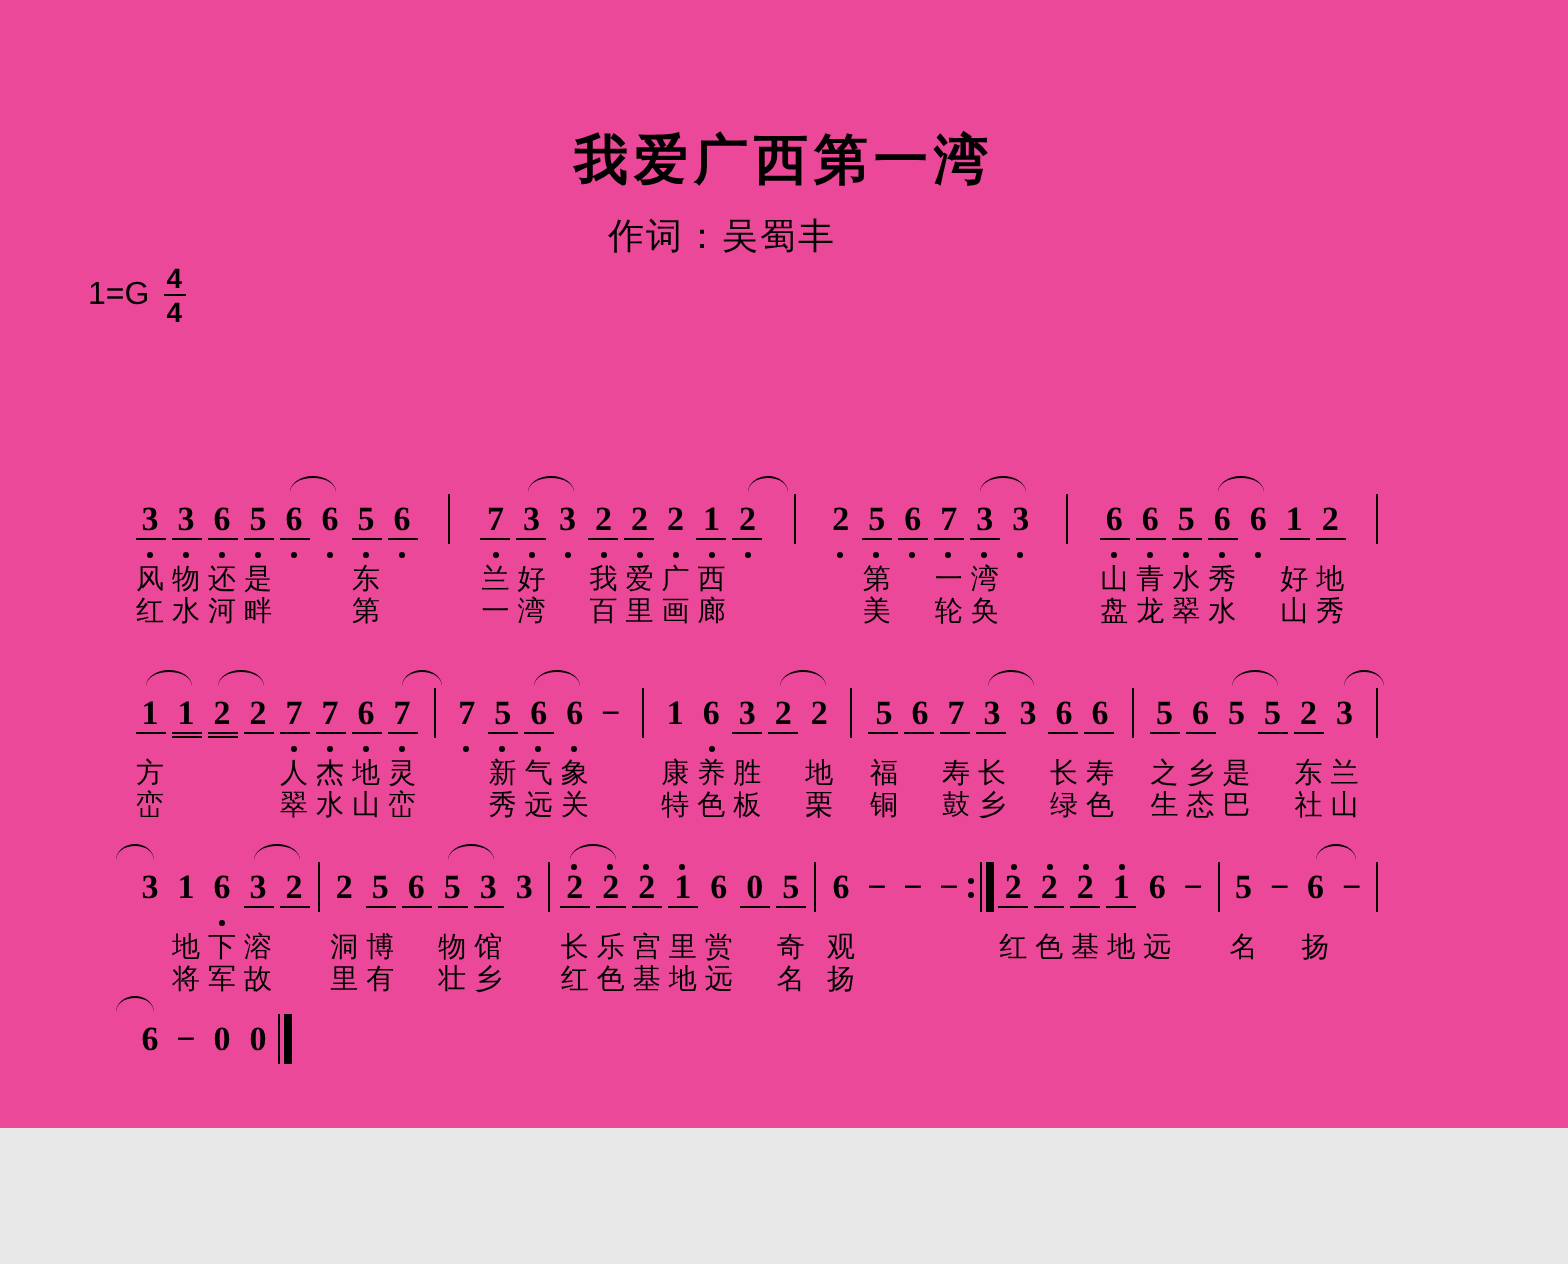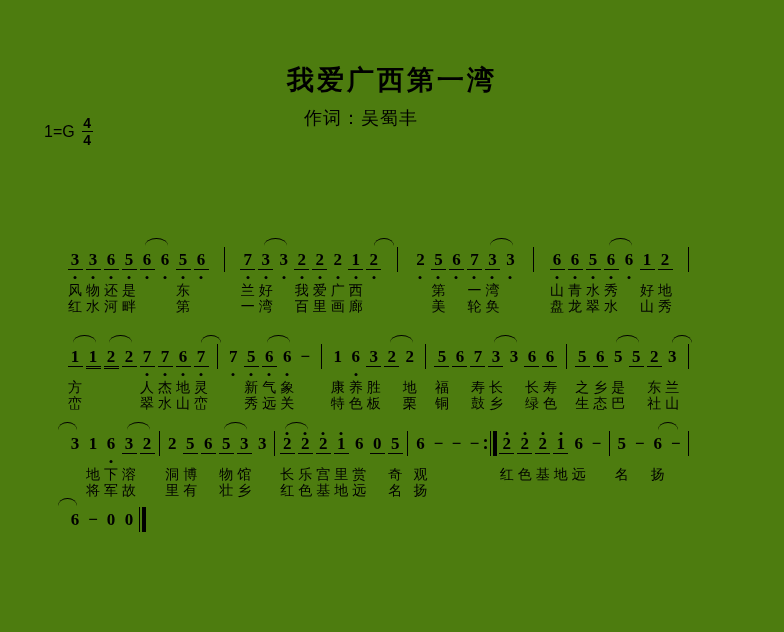--- a/index.html
+++ b/index.html
@@ -1,30 +1,30 @@
 <!DOCTYPE html>
 <html><head>
 <meta charset="utf-8">
 <style>
   html,body{margin:0;padding:0;background:#e8e8e8;}
   .page{
-    position:relative;width:784px;height:632px;background:#4d7c0f;
+    position:relative;width:784px;height:564px;background:#ec4899;
     font-family:"Liberation Serif","DejaVu Serif",serif;color:#000;
     overflow:hidden;margin:0 auto;
   }
   .title{
     position:absolute;top:62px;left:0;width:100%;text-align:center;
     font-size:27px;font-weight:bold;letter-spacing:3px;margin:0;
   }
   .credits{
     position:absolute;top:110px;left:304px;
     font-size:18px;line-height:17px;letter-spacing:1px;
   }
   .keysig{
-    position:absolute;top:116px;left:44px;display:flex;align-items:center;gap:7px;
+    position:absolute;top:132px;left:44px;display:flex;align-items:center;gap:7px;
     font-family:"Liberation Sans","DejaVu Sans",sans-serif;font-size:16px;
   }
   .frac{display:inline-flex;flex-direction:column;align-items:center;font-weight:bold;font-size:14px;line-height:14px;}
   .fline{width:11px;height:1px;background:#000;margin:1px 0;}
   .system{
     position:absolute;left:66px;width:626px;display:flex;
     align-items:flex-start;justify-content:space-between;
   }
   #sys1{top:237px;} #sys2{top:334px;} #sys3{top:421px;}
   #sys4{top:497px;width:auto;justify-content:flex-start;}

